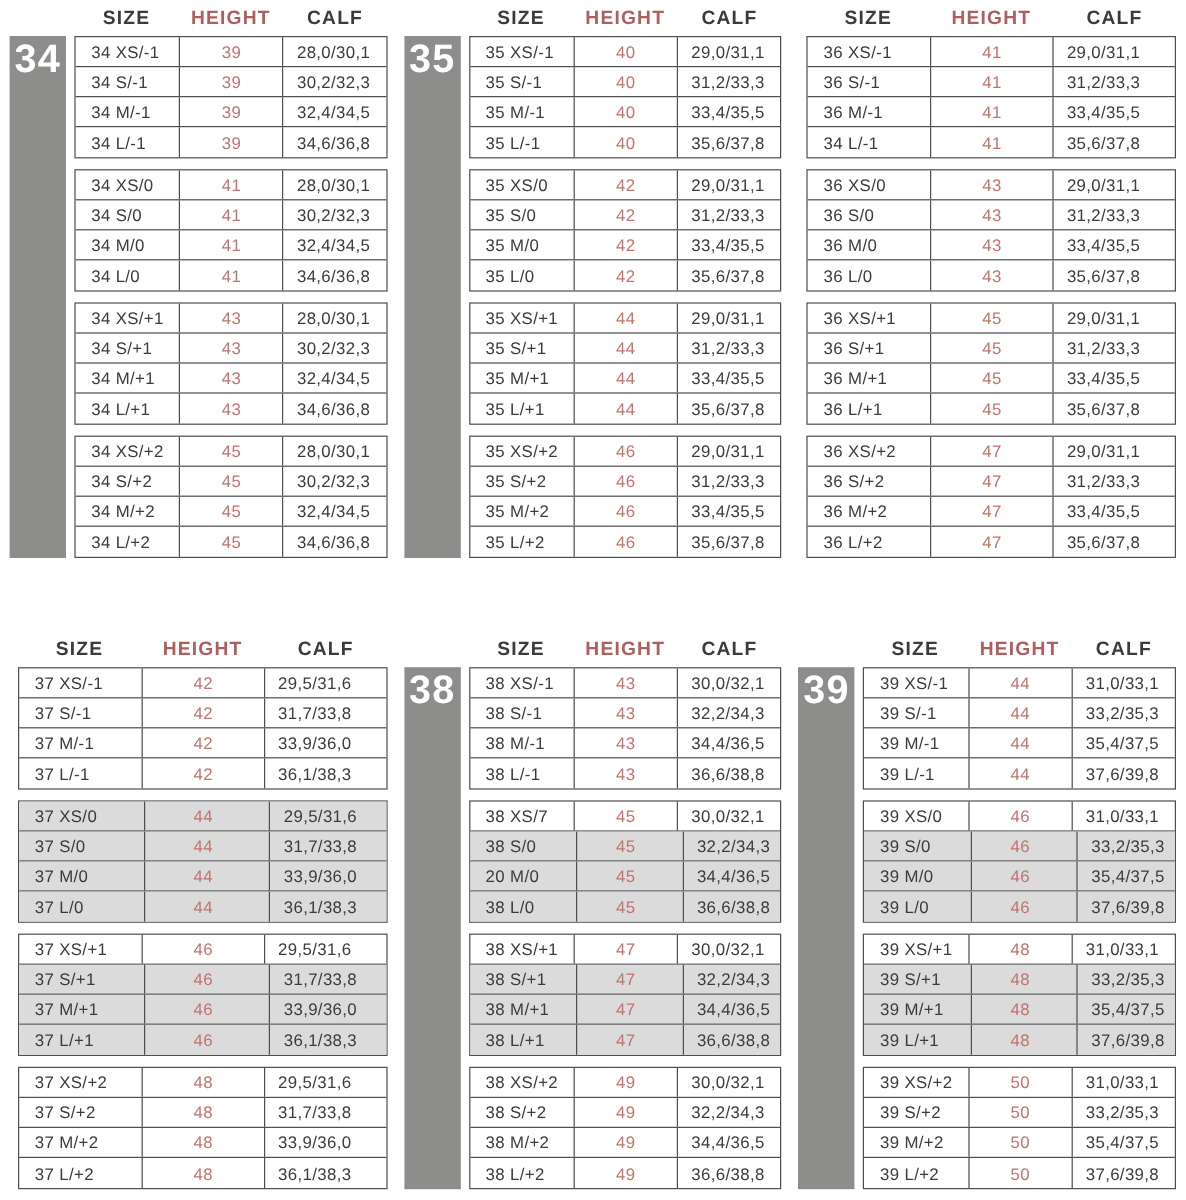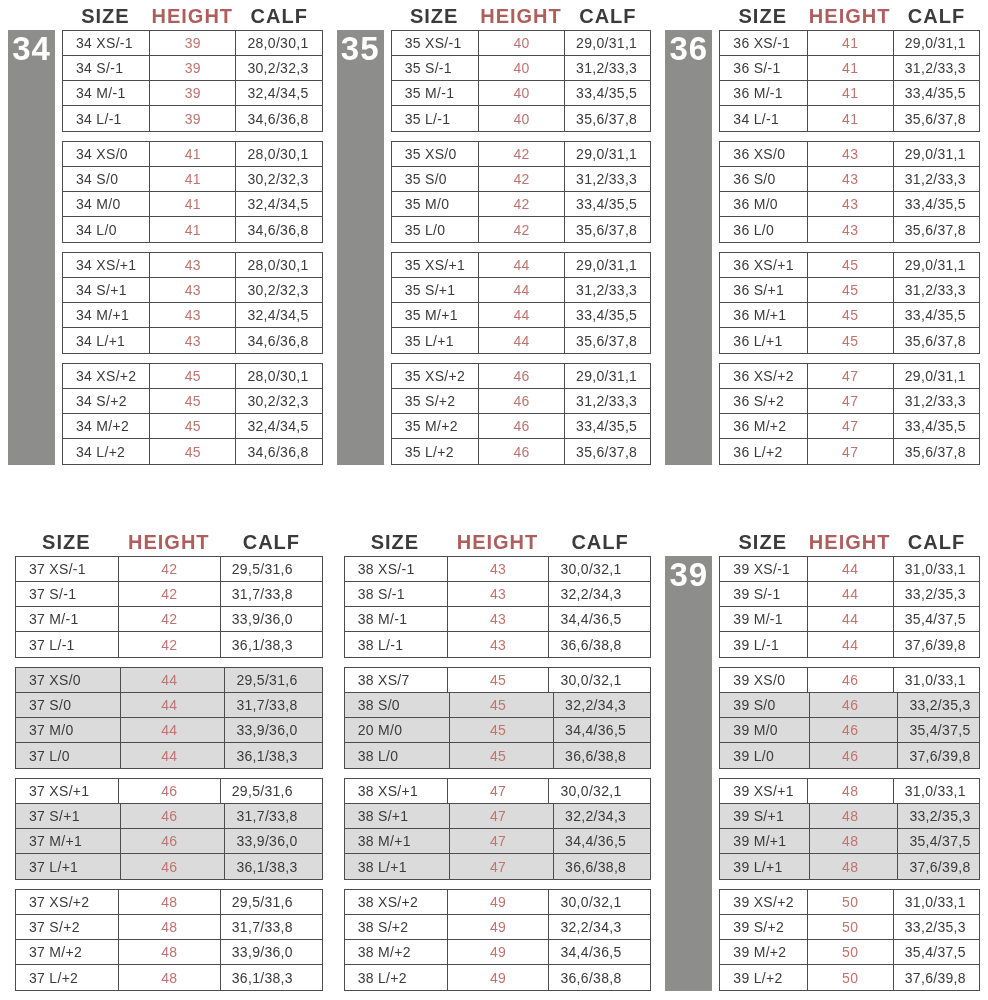--- a/index.html
+++ b/index.html
@@ -14,21 +14,21 @@
     column-gap:14px; row-gap:63px; padding:2px 8px 0 8px;
   }
   .table-block { display:flex; }
   .band {
     width:47px; margin-top:28px; background:var(--band);
     display:flex; justify-content:center; flex:none;
   }
   .band-number { color:#ffffff; font-size:33px; font-weight:700; letter-spacing:1px; }
   .table-main { flex:1; margin-left:7px; min-width:0; }
   .thead { display:grid; grid-template-columns:repeat(3,1fr); height:28px; align-items:center; }
-  .th { text-align:center; font-weight:700; font-size:20px; letter-spacing:1px; color:var(--ink); }
+  .th { text-align:center; font-weight:700; font-size:16px; letter-spacing:1px; color:var(--ink); }
   .th.height { color:var(--accent-dark); }
   .group-box { border:1px solid var(--line); background:#ffffff; }
   .group-box + .group-box { margin-top:9px; }
   .trow { display:grid; grid-template-columns:repeat(3,1fr); height:25px; box-sizing:border-box; }
   .trow:not(:last-child) { border-bottom:1px solid var(--line); }
   .trow.shaded { background:var(--shade);gap:7px; }
   .cell { display:flex; align-items:center; font-size:14px; color:var(--ink); letter-spacing:0.3px; white-space:nowrap; overflow:hidden; }
   .cell.size { padding-left:13px; }
   .cell.height { justify-content:center; color:var(--accent); }
   .cell.calf { padding-left:11px; }
@@ -232,23 +232,20 @@
           </div>
           <div class="trow">
             <div class="cell size">35 L/+2</div>
             <div class="cell height">46</div>
             <div class="cell calf">35,6/37,8</div>
           </div>
         </div>
       </div>
     </div>
     <div class="table-block">
-      <div class="band">
-        <div class="band-number">36</div>
-      </div>
       <div class="table-main">
         <div class="thead">
           <div class="th size">SIZE</div>
           <div class="th height">HEIGHT</div>
           <div class="th calf">CALF</div>
         </div>
         <div class="group-box">
           <div class="trow">
             <div class="cell size">36 XS/-1</div>
             <div class="cell height">41</div>
@@ -429,20 +426,23 @@
           </div>
           <div class="trow">
             <div class="cell size">37 L/+2</div>
             <div class="cell height">48</div>
             <div class="cell calf">36,1/38,3</div>
           </div>
         </div>
       </div>
     </div>
     <div class="table-block">
+      <div class="band">
+        <div class="band-number">38</div>
+      </div>
       <div class="table-main">
         <div class="thead">
           <div class="th size">SIZE</div>
           <div class="th height">HEIGHT</div>
           <div class="th calf">CALF</div>
         </div>
         <div class="group-box">
           <div class="trow">
             <div class="cell size">38 XS/-1</div>
             <div class="cell height">43</div>

